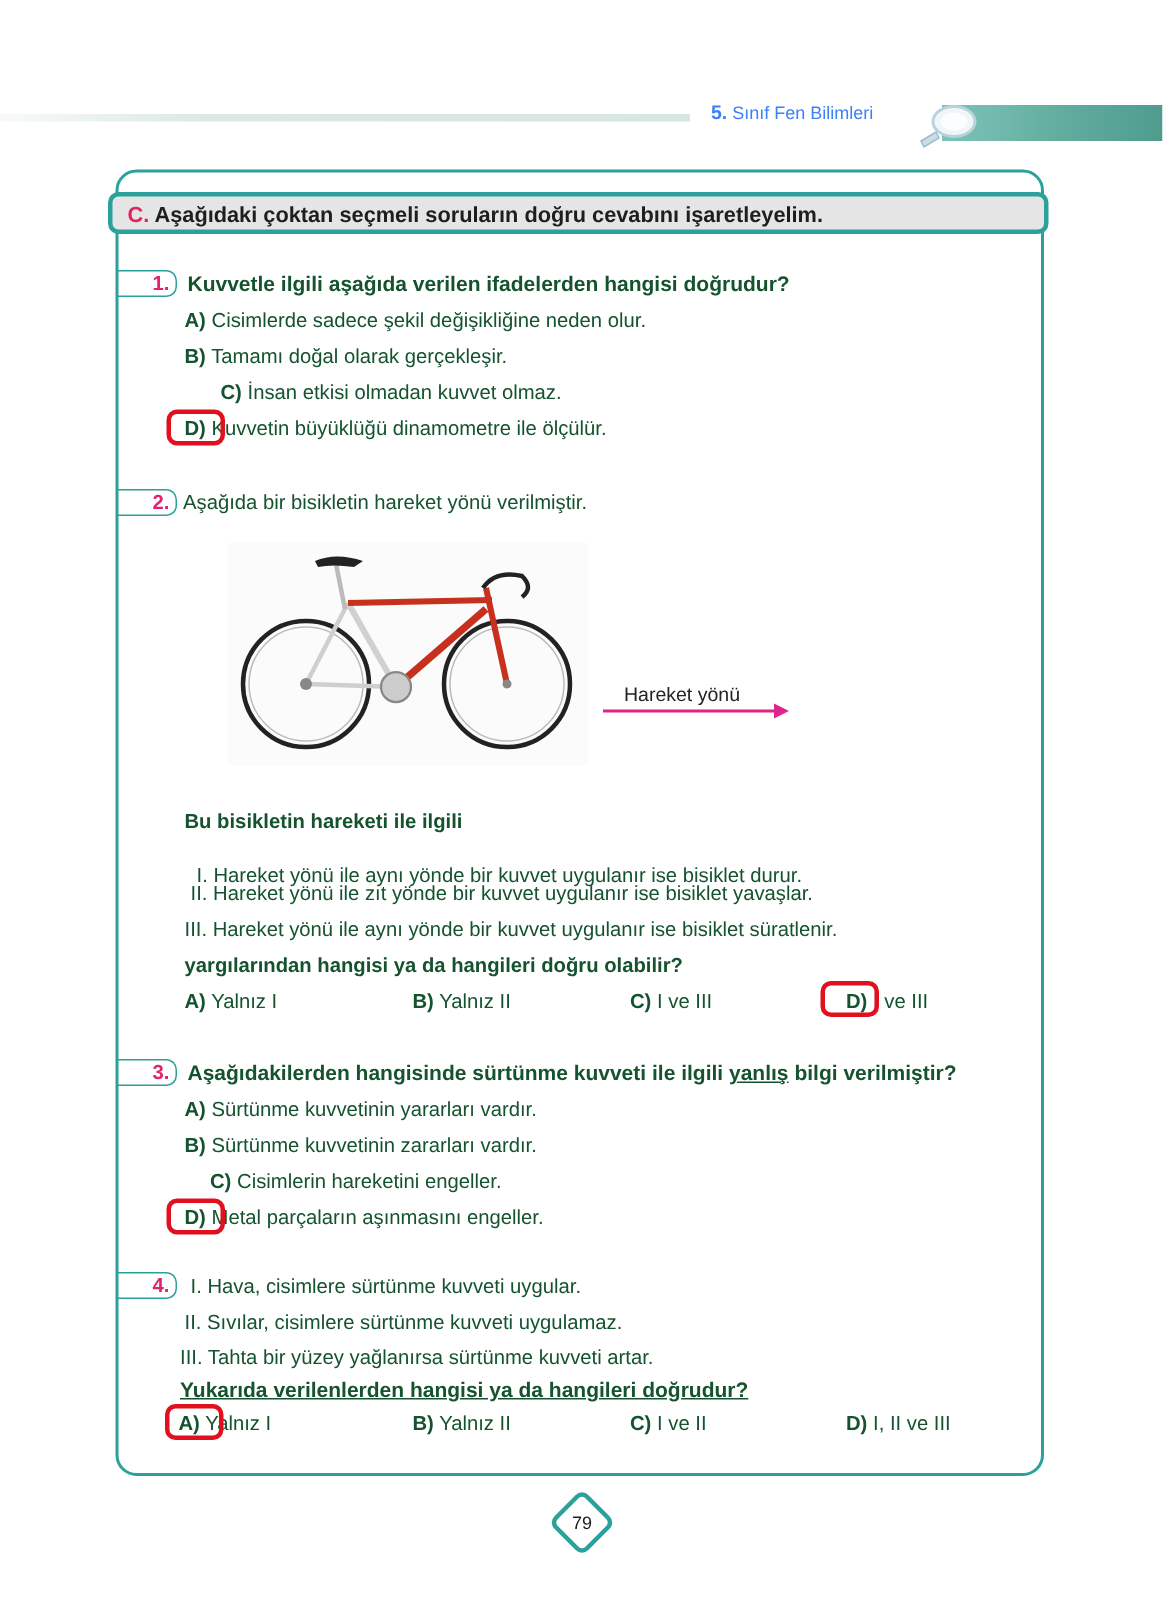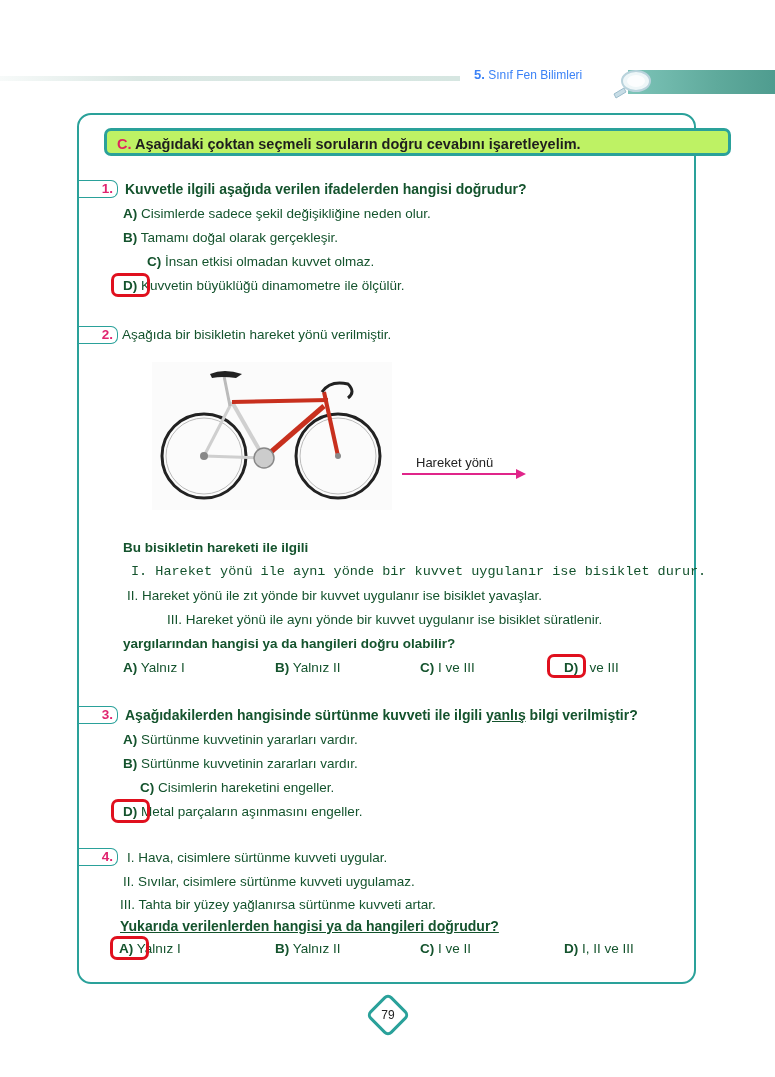--- a/index.html
+++ b/index.html
@@ -10,22 +10,22 @@
     background: linear-gradient(to right, rgba(215,230,226,0.2), #dbe8e4 30%, #d6e6e1); }
   .header-title { position: absolute; left: 474px; top: 67px; font-size: 12px; color: #3b82f6; white-space: nowrap; }
   .header-title b { font-size: 13px; font-weight: bold; }
   .header-band { position: absolute; left: 628px; top: 70px; width: 147px; height: 24px;
     background: linear-gradient(to right, #7dc4b8, #5faa9c 60%, #4f9c8f); }
   .header-glasses { position: absolute; left: 610px; top: 68px; width: 44px; height: 32px; }
 
   .frame { position: absolute; left: 77px; top: 113px; width: 619px; height: 871px;
     border: 2px solid #2aa19a; border-radius: 14px; }
   .section-banner { position: absolute; left: 72px; top: 128px; width: 627px; height: 28px;
-    border: 3px solid #2aa19a; border-radius: 7px; background: #bef264;
-    font-size: 14.5px; font-weight: bold; padding: 5px 0 0 10px; white-space: nowrap; margin-left: 32px; }
+    border: 3px solid #2aa19a; border-radius: 7px; background: #e5e5e5;
+    font-size: 14.5px; font-weight: bold; padding: 5px 0 0 10px; white-space: nowrap; }
   .section-banner .letter { color: #e0245e; }
 
   .qtab { position: absolute; left: 78px; width: 40px; height: 18px;
     border: 1.5px solid #2aa19a; border-left: none; border-radius: 0 7px 7px 0;
     color: #e0246f; font-weight: bold; font-size: 13.5px; text-align: right; padding-right: 4px; line-height: 15px; }
 
   .line { position: absolute; font-size: 13.5px; white-space: nowrap; color: #14532d; }
   .bold { font-weight: bold; }
   .opt-key { font-weight: bold; }
 
@@ -92,23 +92,23 @@
   <path d="M170 30 Q178 18 196 22 Q204 30 196 36" fill="none" stroke="#222" stroke-width="3"></path>
   <circle cx="112" cy="96" r="10" fill="#ccc" stroke="#888" stroke-width="1.5"></circle>
   <circle cx="52" cy="94" r="4" fill="#888"></circle>
   <circle cx="186" cy="94" r="3" fill="#888"></circle>
 </svg>
 <div class="arrow-label">Hareket yönü</div>
 <div class="arrow-line"></div>
 <div class="arrow-head"></div>
 
 <div class="line bold" style="left:123px;top:540px;">Bu bisikletin hareketi ile ilgili</div>
-<div class="line" style="left:131px;top:564px;font-family:Liberation Mono, monospace;">I. Hareket yönü ile aynı yönde bir kuvvet uygulanır ise bisiklet durur.</div>
+<div class="line" style="left:131px;top:576px;">I. Hareket yönü ile aynı yönde bir kuvvet uygulanır ise bisiklet durur.</div>
 <div class="line" style="left:127px;top:588px;">II. Hareket yönü ile zıt yönde bir kuvvet uygulanır ise bisiklet yavaşlar.</div>
-<div class="line" style="left:123px;top:612px;margin-left:44px;">III. Hareket yönü ile aynı yönde bir kuvvet uygulanır ise bisiklet süratlenir.</div>
+<div class="line" style="left:123px;top:612px;">III. Hareket yönü ile aynı yönde bir kuvvet uygulanır ise bisiklet süratlenir.</div>
 <div class="line bold" style="left:123px;top:636px;">yargılarından hangisi ya da hangileri doğru olabilir?</div>
 <div class="line" style="left:123px;top:660px;"><span class="opt-key">A)</span> <span>Yalnız I</span></div>
 <div class="line" style="left:275px;top:660px;"><span class="opt-key">B)</span> <span>Yalnız II</span></div>
 <div class="line" style="left:420px;top:660px;"><span class="opt-key">C)</span> <span>I ve III</span></div>
 <div class="line" style="left:564px;top:660px;"><span class="opt-key">D)</span> <span>I ve III</span></div>
 <div class="mark" style="left:547px;top:654px;"></div>
 
 <div class="qtab" style="top:706px;">3.</div>
 <div class="line bold" style="left:125px;top:707px;font-size:14px;"><span>Aşağıdakilerden hangisinde sürtünme kuvveti ile ilgili </span><span class="underline">yanlış</span><span> bilgi verilmiştir?</span></div>
 <div class="line" style="left:123px;top:732px;"><span class="opt-key">A)</span> <span>Sürtünme kuvvetinin yararları vardır.</span></div>

